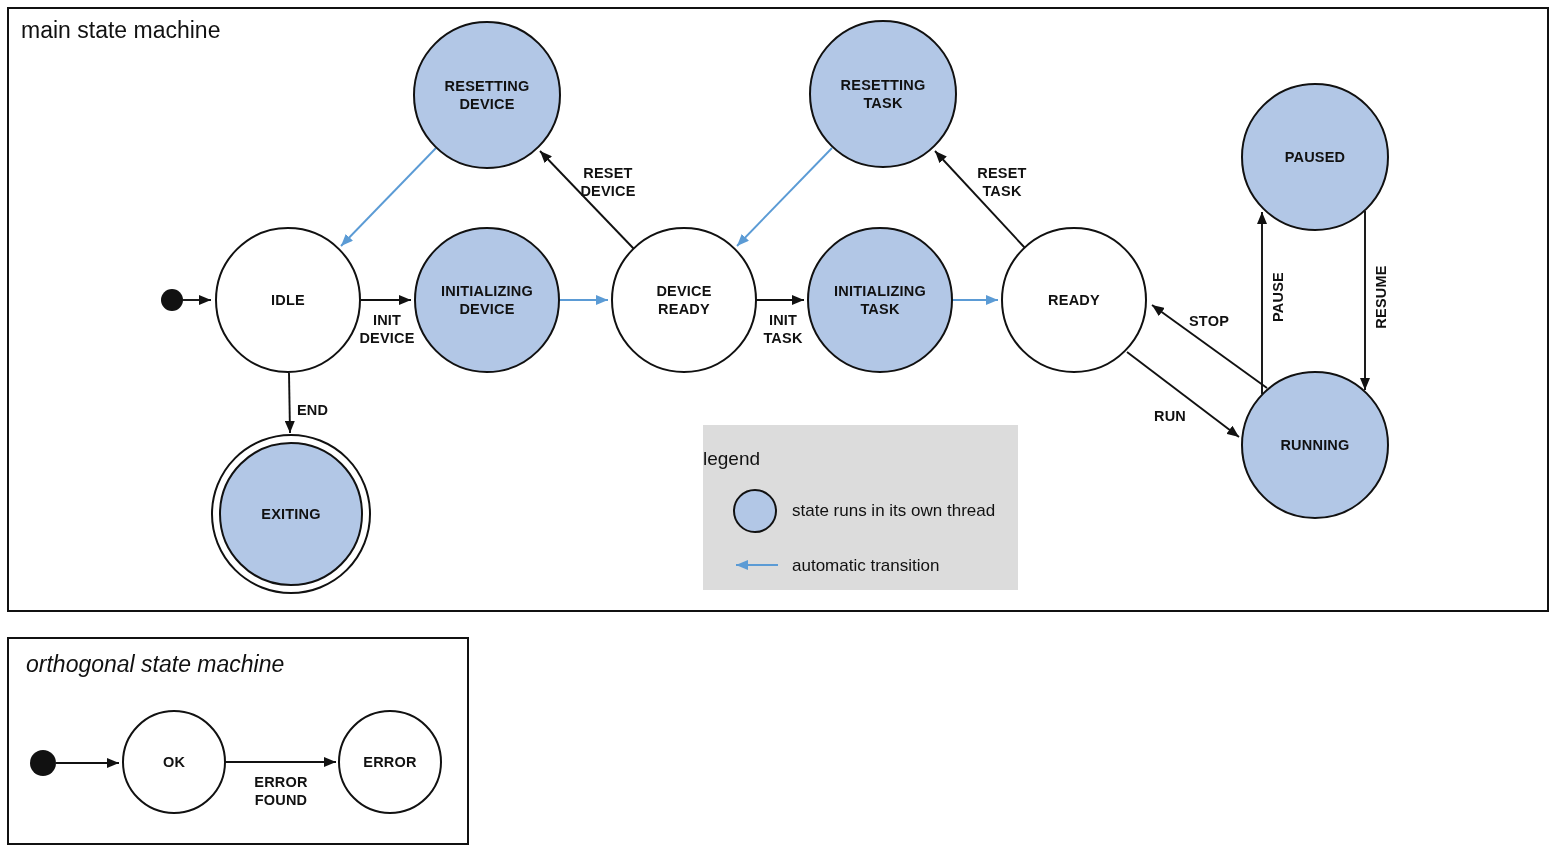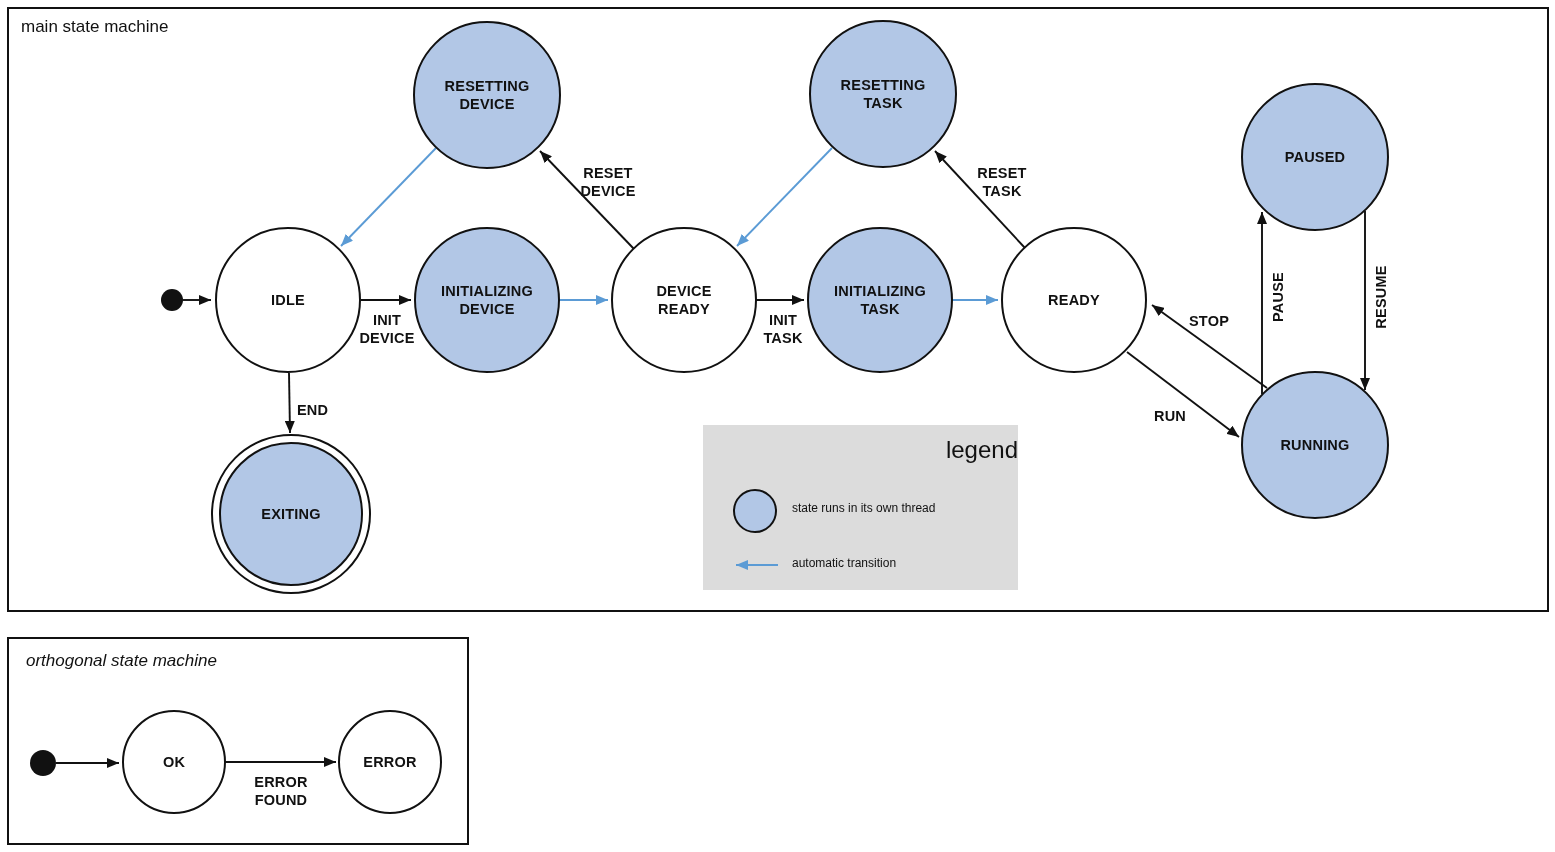--- a/index.html
+++ b/index.html
@@ -8,23 +8,23 @@
   .frame{fill:none;stroke:#111;stroke-width:2;}
   .state-plain{fill:#ffffff;stroke:#111;stroke-width:2;}
   .state-thread{fill:#b2c7e6;stroke:#111;stroke-width:2;}
   .state-outer{fill:#ffffff;stroke:#111;stroke-width:2;}
   .edge{stroke:#111;stroke-width:1.9;fill:none;}
   .edge.auto{stroke:#5b9bd5;}
   .init-dot{fill:#111;}
   .state-label,.edge-label{font-family:"Liberation Sans",sans-serif;font-size:14.5px;font-weight:600;fill:#111;letter-spacing:0.2px;}
   .legend-bg{fill:#dcdcdc;}
   .overlay-text{position:absolute;white-space:nowrap;}
-  .box-title{font-size:17px;font-weight:500;}
-  .legend-title{font-size:24px;font-weight:500;text-align:right;}
-  .legend-item-label{font-size:12px;font-weight:500;}
+  .box-title{font-size:23px;font-weight:500;}
+  .legend-title{font-size:19px;font-weight:500;text-align:left;margin-top:12px;}
+  .legend-item-label{font-size:17px;font-weight:500;}
 </style>
 </head>
 <body>
 
 <svg id="canvas" width="1555" height="852" viewBox="0 0 1555 852">
   <defs>
     <marker id="arrow-edge" markerUnits="userSpaceOnUse" markerWidth="13" markerHeight="10" refX="12" refY="5" orient="auto">
       <path d="M0,0 L12,5 L0,10 Z" fill="#111111"></path>
     </marker>
     <marker id="arrow-auto" markerUnits="userSpaceOnUse" markerWidth="13" markerHeight="10" refX="12" refY="5" orient="auto">

